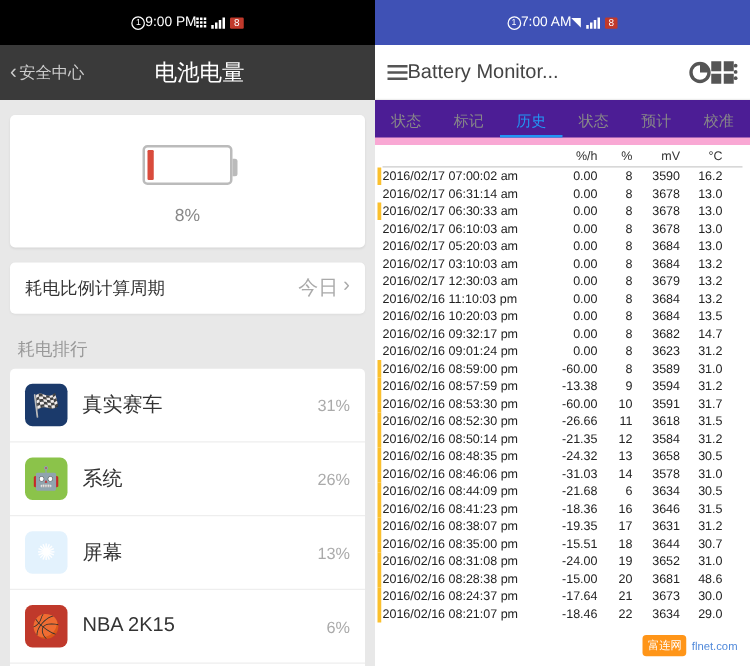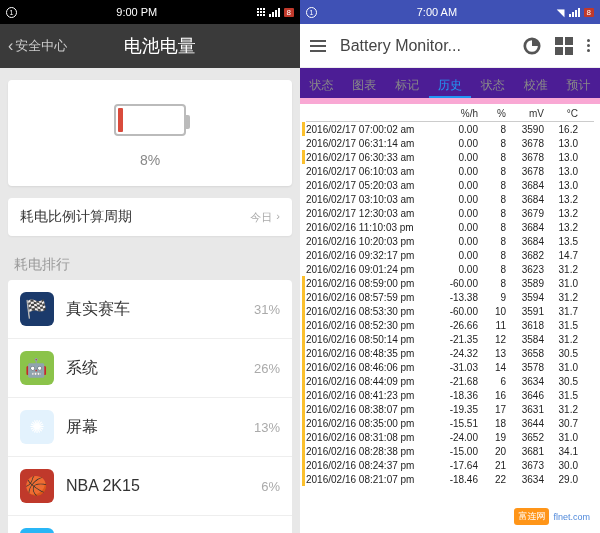--- a/index.html
+++ b/index.html
@@ -3,21 +3,21 @@
 <meta charset="utf-8">
 <style>
 * { margin: 0; padding: 0; box-sizing: border-box; }
 body { font-family: -apple-system, "Helvetica Neue", Arial, sans-serif; background: #fff; width: 600px; height: 533px; display: flex; }
 
 .phone { width: 300px; height: 533px; overflow: hidden; position: relative; }
 .phone-left { background: #e8e8e8; }
 .phone-right { background: #fff; }
 
 
-.status-bar { height: 24px; background: #000; color: #fff; display: flex; align-items: center; justify-content: space-between; padding: 0 6px; font-size: 10px; }
+.status-bar { height: 36px; background: #000; color: #fff; display: flex; align-items: center; justify-content: center; padding: 0 6px; font-size: 10px; }
 .status-bar.blue { background: #3F51B5; }
 .status-left, .status-right { display: flex; align-items: center; gap: 4px; }
 .status-center { font-size: 11px; font-weight: 500; }
 .circle-icon { width: 11px; height: 11px; border: 1px solid #fff; border-radius: 50%; display: flex; align-items: center; justify-content: center; font-size: 7px; }
 .signal-bars { display: flex; align-items: flex-end; gap: 1px; }
 .signal-bars span { width: 2px; background: #fff; }
 .signal-bars span:nth-child(1){height:3px} .signal-bars span:nth-child(2){height:5px} .signal-bars span:nth-child(3){height:7px} .signal-bars span:nth-child(4){height:9px}
 .batt-red { background: #c0392b; color: #fff; padding: 0 3px; font-size: 8px; border-radius: 1px; }
 .wifi { font-size: 10px; }
 .dots9 { display: grid; grid-template-columns: repeat(3,2px); grid-gap: 1px; }
@@ -31,33 +31,33 @@
 
 
 .batt-card { margin: 12px 8px; background: #fff; border-radius: 4px; padding: 24px 0 18px; text-align: center; box-shadow: 0 1px 2px rgba(0,0,0,0.08); }
 .batt-body { width: 72px; height: 32px; border: 2px solid #bbb; border-radius: 4px; margin: 0 auto 16px; position: relative; }
 .batt-cap { position: absolute; right: -6px; top: 9px; width: 4px; height: 14px; background: #bbb; border-radius: 0 2px 2px 0; }
 .batt-fill { position: absolute; left: 2px; top: 2px; bottom: 2px; background: #d94b3c; border-radius: 1px; }
 .batt-pct { color: #888; font-size: 14px; }
 
 
 .row-card { margin: 0 8px 10px; background: #fff; border-radius: 4px; padding: 10px 12px; display: flex; justify-content: space-between; align-items: center; color: #333; font-size: 14px; box-shadow: 0 1px 2px rgba(0,0,0,0.05); }
-.row-card .sub { color: #aaa; font-size: 11px; display: flex; align-items: flex-start; gap: 4px; }
+.row-card .sub { color: #aaa; font-size: 16px; display: flex; align-items: flex-start; gap: 4px; }
 
 .section-hdr { padding: 10px 14px 6px; color: #999; font-size: 14px; }
 
 .list { background: #fff; margin: 0 8px; border-radius: 4px; overflow: hidden; }
 .list-item { display: flex; align-items: center; padding: 12px 12px; border-bottom: 1px solid #eee; }
 .list-item:last-child { border-bottom: none; }
 .app-icon { width: 34px; height: 34px; border-radius: 6px; margin-right: 12px; display: flex; align-items: center; justify-content: center; font-size: 18px; color: #fff; flex-shrink: 0; }
 .app-name { flex: 1; font-size: 16px; color: #333; }
 .app-pct { color: #aaa; font-size: 13px; }
 
 
-.toolbar-r { height: 44px; background: #fff; display: flex; align-items: center; padding: 0 10px; gap: 14px; border-bottom: 1px solid #eee; color: #555; }
+.toolbar-r { height: 44px; background: #fff; display: flex; align-items: center; padding: 0 10px; gap: 0; border-bottom: 1px solid #eee; color: #555; }
 .hamb { display: flex; flex-direction: column; gap: 3px; }
 .hamb span { width: 16px; height: 2px; background: #555; }
 .toolbar-title { flex: 1; font-size: 16px; font-weight: 500; color: #444; white-space: nowrap; overflow: hidden; }
 .pie-icon { width: 18px; height: 18px; }
 .grid4 { display: grid; grid-template-columns: repeat(2,8px); gap: 2px; }
 .grid4 span { width: 8px; height: 8px; background: #555; }
 .vdots { display: flex; flex-direction: column; gap: 2px; }
 .vdots span { width: 3px; height: 3px; background: #555; border-radius: 50%; }
 
 
@@ -202,26 +202,25 @@
       </div>
     <div class="vdots">
         <span></span>
         <span></span>
         <span></span>
       </div>
   </div>
 
   <div class="tabs" id="tabs">
       <div class="tab">状态</div>
-      <div class="tab">图表</div>
       <div class="tab">标记</div>
       <div class="tab active">历史</div>
       <div class="tab">状态</div>
+      <div class="tab">预计</div>
       <div class="tab">校准</div>
-      <div class="tab">预计</div>
     </div>
 
   <div class="tbl-wrap">
     <div class="tbl-hdr">
       <div class="col-dt"></div>
       <div class="col-pcth">%/h</div>
       <div class="col-pct">%</div>
       <div class="col-mv">mV</div>
       <div class="col-c">°C</div>
     </div>
@@ -385,21 +384,21 @@
           <div class="col-pcth">-24.00</div>
           <div class="col-pct">19</div>
           <div class="col-mv">3652</div>
           <div class="col-c">31.0</div>
         </div>
         <div class="trow hl">
           <div class="col-dt">2016/02/16 08:28:38 pm</div>
           <div class="col-pcth">-15.00</div>
           <div class="col-pct">20</div>
           <div class="col-mv">3681</div>
-          <div class="col-c">34.1</div>
+          <div class="col-c">48.6</div>
         </div>
         <div class="trow hl">
           <div class="col-dt">2016/02/16 08:24:37 pm</div>
           <div class="col-pcth">-17.64</div>
           <div class="col-pct">21</div>
           <div class="col-mv">3673</div>
           <div class="col-c">30.0</div>
         </div>
         <div class="trow hl">
           <div class="col-dt">2016/02/16 08:21:07 pm</div>

